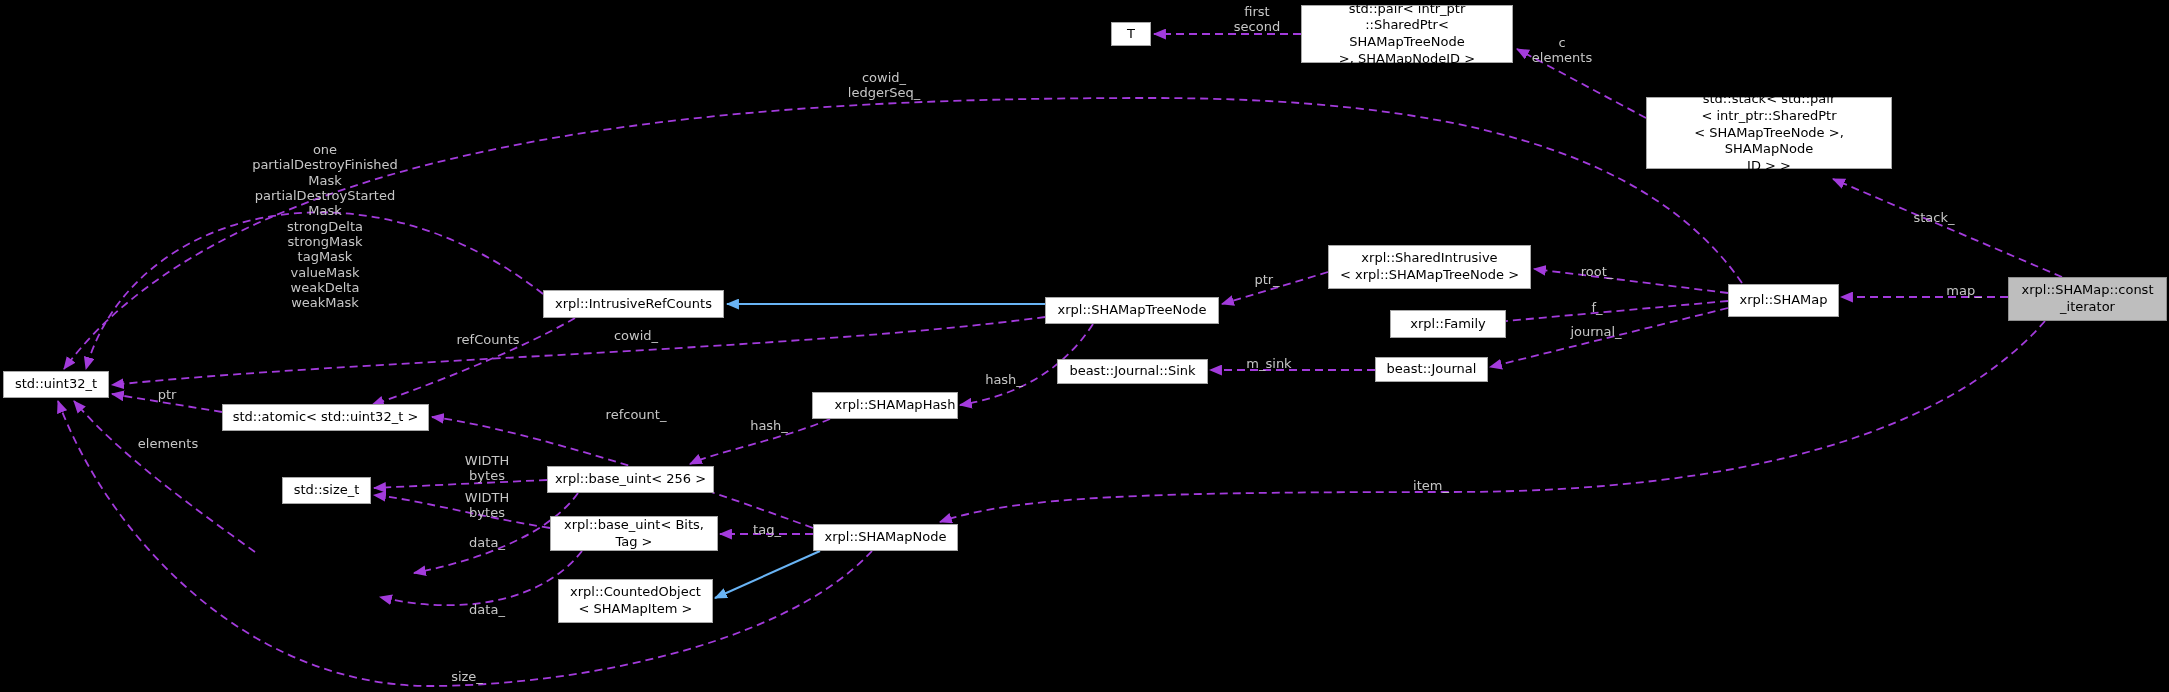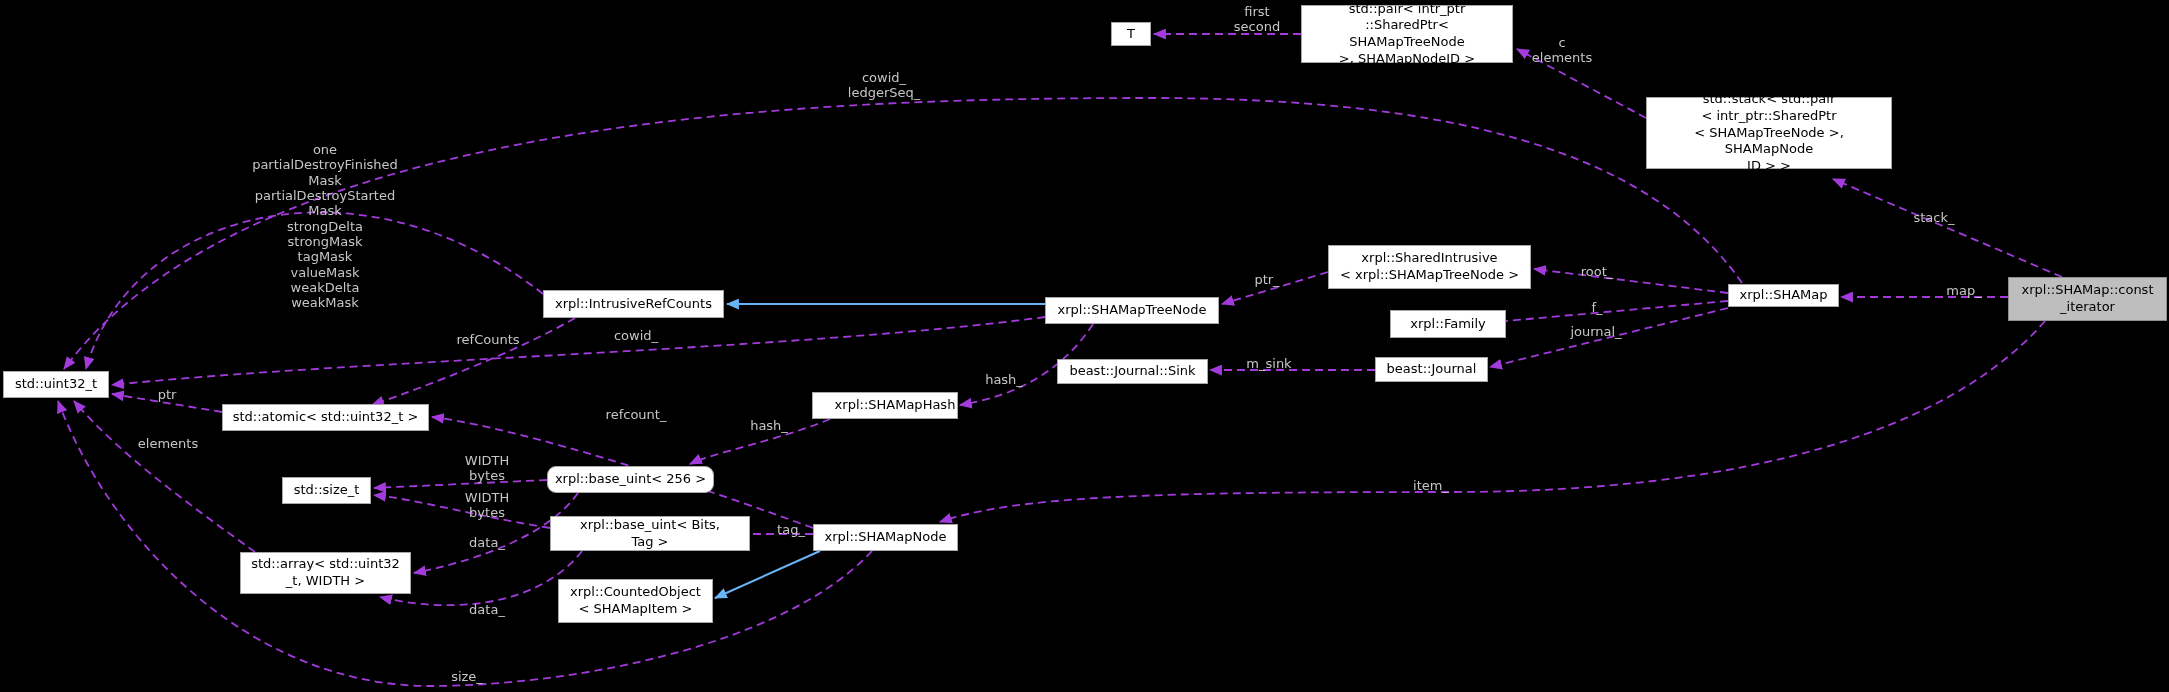--- a/index.html
+++ b/index.html
@@ -27,31 +27,31 @@
     color:#c6c6c6;font-size:13px;line-height:1.18;text-align:center;
     transform:translate(-50%,-50%);white-space:pre-line;
   }
   
   #n-t{left:1111px;top:22px;width:40px;height:24px;}
   #n-pair{left:1301px;top:5px;width:212px;height:58px;}
   #n-stack{left:1646px;top:97px;width:246px;height:72px;}
   #n-irc{left:543px;top:290px;width:181px;height:28px;}
   #n-stn{left:1045px;top:297px;width:174px;height:27px;}
   #n-si{left:1328px;top:245px;width:203px;height:44px;}
-  #n-shamap{left:1728px;top:284px;width:111px;height:23px;}
+  #n-shamap{left:1728px;top:284px;width:111px;height:33px;}
   #n-ci{left:2008px;top:277px;width:159px;height:44px;}
   #n-family{left:1380px;top:310px;width:116px;height:28px;margin-left:10px;}
   #n-journal{left:1375px;top:357px;width:113px;height:25px;}
   #n-sink{left:1057px;top:359px;width:151px;height:25px;}
   #n-u32{left:3px;top:371px;width:106px;height:27px;}
   #n-atomic{left:222px;top:404px;width:207px;height:27px;}
   #n-hash{left:812px;top:392px;width:146px;height:27px;padding-left:24px;}
   #n-sizet{left:282px;top:477px;width:89px;height:27px;}
-  #n-bu256{left:547px;top:466px;width:167px;height:27px;border-radius:9px;}
-  #n-bubt{left:550px;top:516px;width:200px;height:35px;}
+  #n-bu256{left:547px;top:466px;width:167px;height:27px;}
+  #n-bubt{left:550px;top:516px;width:168px;height:35px;}
   #n-item{left:813px;top:524px;width:145px;height:27px;}
   #n-array{left:240px;top:552px;width:171px;height:42px;}
   #n-co{left:558px;top:579px;width:155px;height:44px;}
   
   #l-firstsecond{left:1257px;top:19px;}
   #l-celements{left:1562px;top:50px;}
   #l-cowidledger{left:884px;top:85px;}
   #l-stack{left:1934px;top:218px;}
   #l-masks{left:325px;top:226px;}
   #l-root{left:1597px;top:272px;}
@@ -63,21 +63,21 @@
   #l-refcounts{left:488px;top:340px;}
   #l-hashtree{left:1004px;top:380px;}
   #l-msink{left:1269px;top:364px;}
   #l-refcount{left:636px;top:415px;}
   #l-hashhash{left:769px;top:426px;}
   #l-ptr{left:167px;top:395px;}
   #l-elements{left:168px;top:444px;}
   #l-width1{left:487px;top:468px;}
   #l-width2{left:487px;top:505px;}
   #l-data1{left:487px;top:543px;}
-  #l-tag{left:767px;top:530px;margin-left:24px;}
+  #l-tag{left:767px;top:530px;}
   #l-data2{left:487px;top:610px;}
   #l-item{left:1431px;top:486px;}
   #l-size{left:467px;top:677px;}
 </style>
 </head>
 <body>
 
 <div id="diagram">
 
   <svg id="edges" width="2169" height="692" viewBox="0 0 2169 692">
@@ -137,22 +137,20 @@
   <div class="node" id="n-journal">beast::Journal</div>
   <div class="node" id="n-sink">beast::Journal::Sink</div>
   <div class="node" id="n-u32">std::uint32_t</div>
   <div class="node" id="n-atomic">std::atomic&lt; std::uint32_t &gt;</div>
   <div class="node" id="n-hash">xrpl::SHAMapHash</div>
   <div class="node" id="n-sizet">std::size_t</div>
   <div class="node" id="n-bu256">xrpl::base_uint&lt; 256 &gt;</div>
   <div class="node" id="n-bubt">xrpl::base_uint&lt; Bits,
 Tag &gt;</div>
   <div class="node" id="n-item">xrpl::SHAMapNode</div>
-  <div class="node" id="n-array">std::array&lt; std::uint32
-_t, WIDTH &gt;</div>
   <div class="node" id="n-co">xrpl::CountedObject
 &lt; SHAMapItem &gt;</div>
 
   <div class="elabel" id="l-firstsecond">first
 second</div>
   <div class="elabel" id="l-celements">c
 elements</div>
   <div class="elabel" id="l-cowidledger">cowid_
 ledgerSeq_</div>
   <div class="elabel" id="l-stack">stack_</div>

